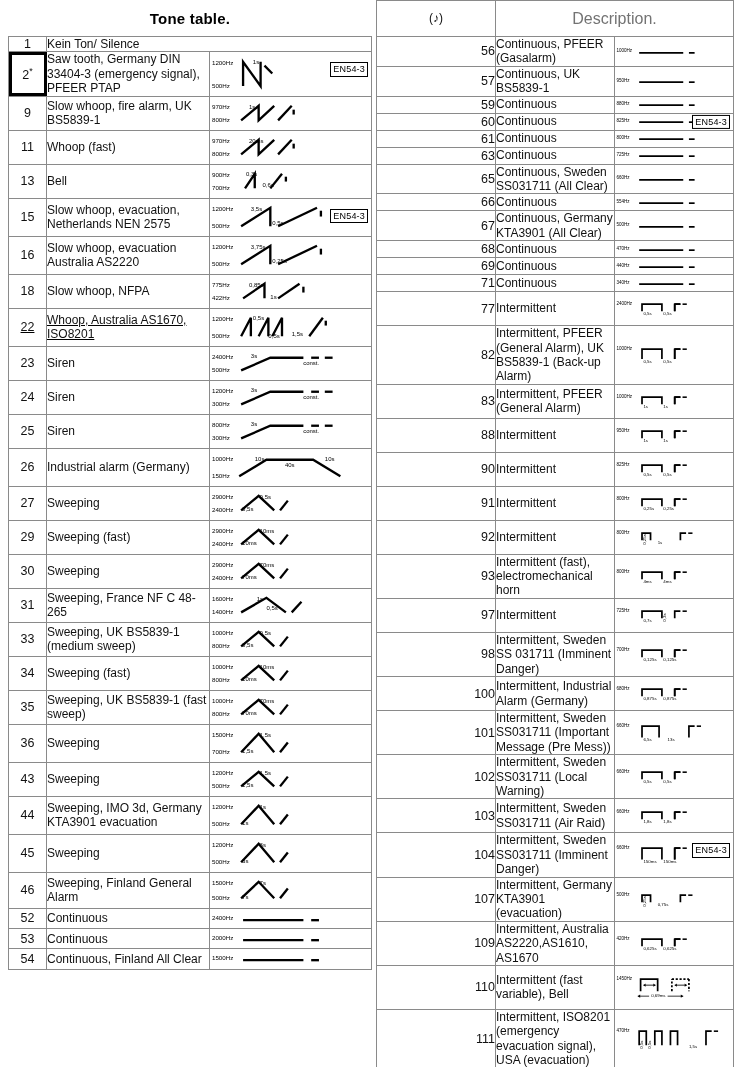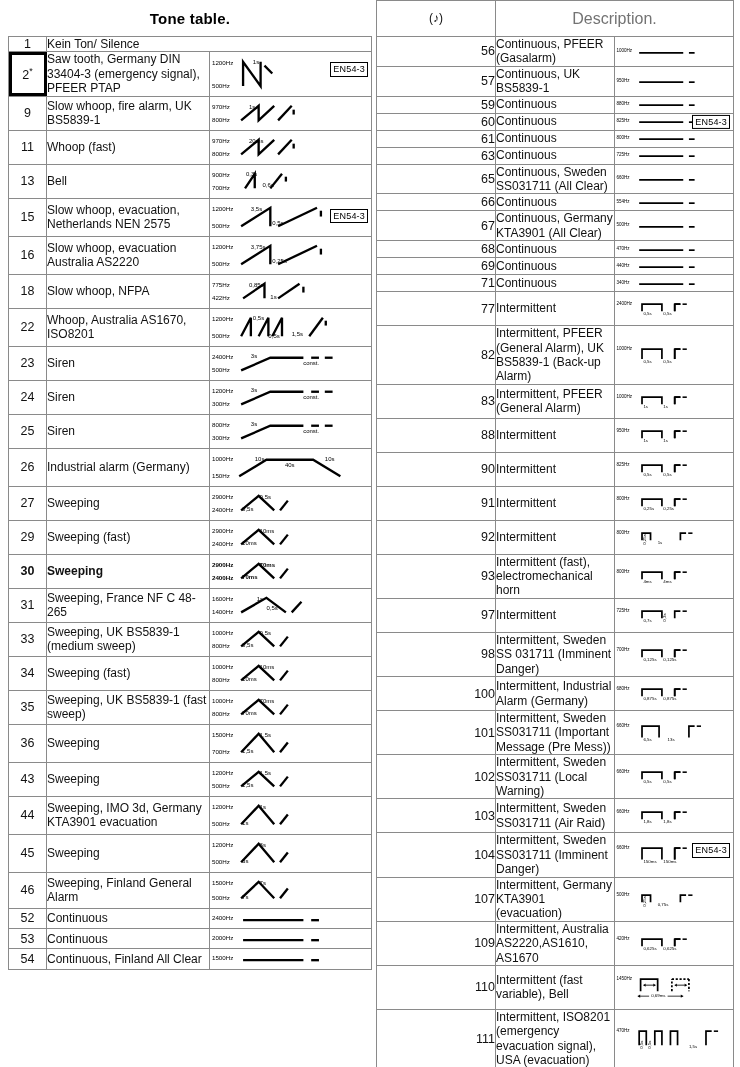--- a/index.html
+++ b/index.html
@@ -229,21 +229,21 @@
                   <text x="2" y="25" font-size="6.4" font-family="Liberation Sans, sans-serif">422Hz</text>
                   <path d="M34 23 L56 8 L56 23" fill="none" stroke="#000" stroke-width="2.4" stroke-linecap="butt"></path>
                   <path d="M70 23 L92 8" fill="none" stroke="#000" stroke-width="2.4" stroke-linecap="butt"></path>
                   <path d="M96 11 L96 17" fill="none" stroke="#000" stroke-width="2.4" stroke-linecap="butt"></path>
                   <text x="40" y="11" font-size="6.2" font-family="Liberation Sans, sans-serif" text-anchor="start">0,85s</text>
                   <text x="62" y="24" font-size="6.2" font-family="Liberation Sans, sans-serif" text-anchor="start">1s</text>
                 </svg>
               </div>
             </td>
           </tr>
-          <tr style="height: 38px;">
+          <tr style="height: 38px; text-decoration: underline;">
             <td class="num">22</td>
             <td class="desc">Whoop, Australia AS1670, ISO8201</td>
             <td class="wave">
               <div class="wave-wrap">
                 <svg viewBox="0 0 166 36" preserveAspectRatio="none">
                   <text x="2" y="11" font-size="6.4" font-family="Liberation Sans, sans-serif">1200Hz</text>
                   <text x="2" y="29" font-size="6.4" font-family="Liberation Sans, sans-serif">500Hz</text>
                   <path d="M32 27 L42 8 L42 27" fill="none" stroke="#000" stroke-width="2.4" stroke-linecap="butt"></path>
                   <path d="M50 27 L60 8 L60 27" fill="none" stroke="#000" stroke-width="2.4" stroke-linecap="butt"></path>
                   <path d="M64 27 L74 8 L74 27" fill="none" stroke="#000" stroke-width="2.4" stroke-linecap="butt"></path>
@@ -348,21 +348,21 @@
                   <text x="2" y="11" font-size="6.4" font-family="Liberation Sans, sans-serif">2900Hz</text>
                   <text x="2" y="25" font-size="6.4" font-family="Liberation Sans, sans-serif">2400Hz</text>
                   <path d="M32 23 L50 8 L66 23" fill="none" stroke="#000" stroke-width="2.4" stroke-linecap="butt"></path>
                   <path d="M72 23 L80 13" fill="none" stroke="#000" stroke-width="2.4" stroke-linecap="butt"></path>
                   <text x="51" y="11" font-size="6.2" font-family="Liberation Sans, sans-serif" text-anchor="start">10ms</text>
                   <text x="33" y="24" font-size="6.2" font-family="Liberation Sans, sans-serif" text-anchor="start">10ms</text>
                 </svg>
               </div>
             </td>
           </tr>
-          <tr style="height: 34px; font-weight: bold;">
+          <tr style="height: 34px;">
             <td class="num">30</td>
             <td class="desc">Sweeping</td>
             <td class="wave">
               <div class="wave-wrap">
                 <svg viewBox="0 0 166 32" preserveAspectRatio="none">
                   <text x="2" y="11" font-size="6.4" font-family="Liberation Sans, sans-serif">2900Hz</text>
                   <text x="2" y="25" font-size="6.4" font-family="Liberation Sans, sans-serif">2400Hz</text>
                   <path d="M32 23 L50 8 L66 23" fill="none" stroke="#000" stroke-width="2.4" stroke-linecap="butt"></path>
                   <path d="M72 23 L80 13" fill="none" stroke="#000" stroke-width="2.4" stroke-linecap="butt"></path>
                   <text x="51" y="11" font-size="6.2" font-family="Liberation Sans, sans-serif" text-anchor="start">70ms</text>

